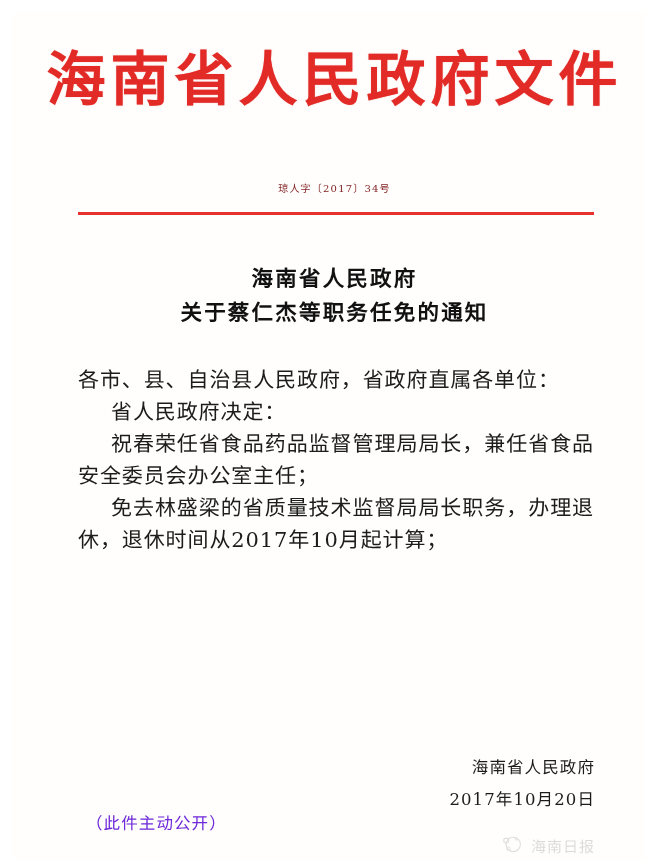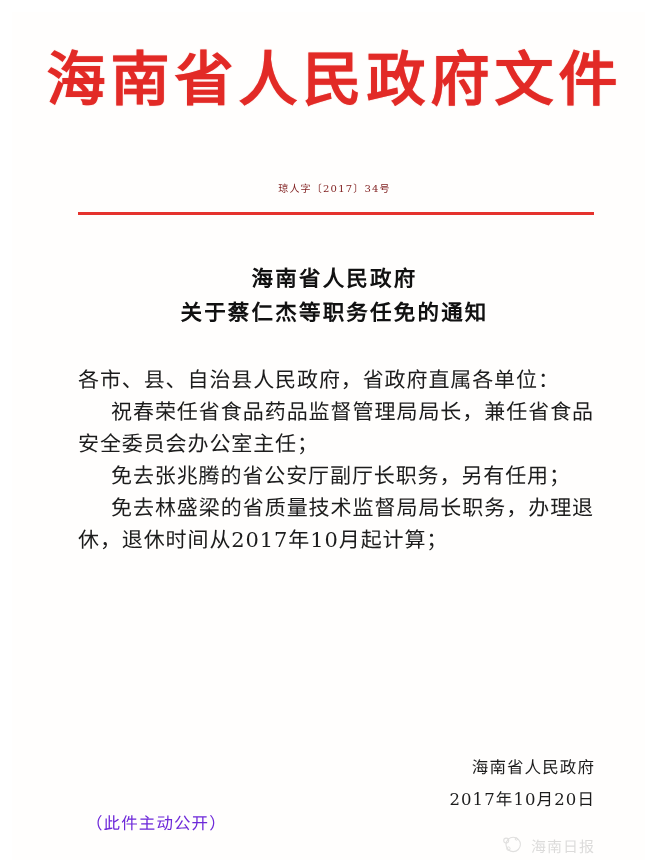--- a/index.html
+++ b/index.html
@@ -168,22 +168,22 @@
 
   <div class="red-rule"></div>
 
   <div class="headline">
     <div class="headline-line">海南省人民政府</div>
     <div class="headline-line">关于蔡仁杰等职务任免的通知</div>
   </div>
 
   <div class="body-block">
     <p class="body-para">各市、县、自治县人民政府，省政府直属各单位：</p>
+    <p class="body-para indent">省人民政府决定：</p>
     <p class="body-para indent">祝春荣任省食品药品监督管理局局长，兼任省食品安全委员会办公室主任；</p>
-    <p class="body-para indent">免去张兆腾的省公安厅副厅长职务，另有任用；</p>
     <p class="body-para indent">免去林盛梁的省质量技术监督局局长职务，办理退休，退休时间从2017年10月起计算；</p>
   </div>
 
   <div class="signature">
     <div class="signature-line">海南省人民政府</div>
     <div class="signature-line">2017年10月20日</div>
   </div>
 
   <div class="public-note">（此件主动公开）</div>
 

